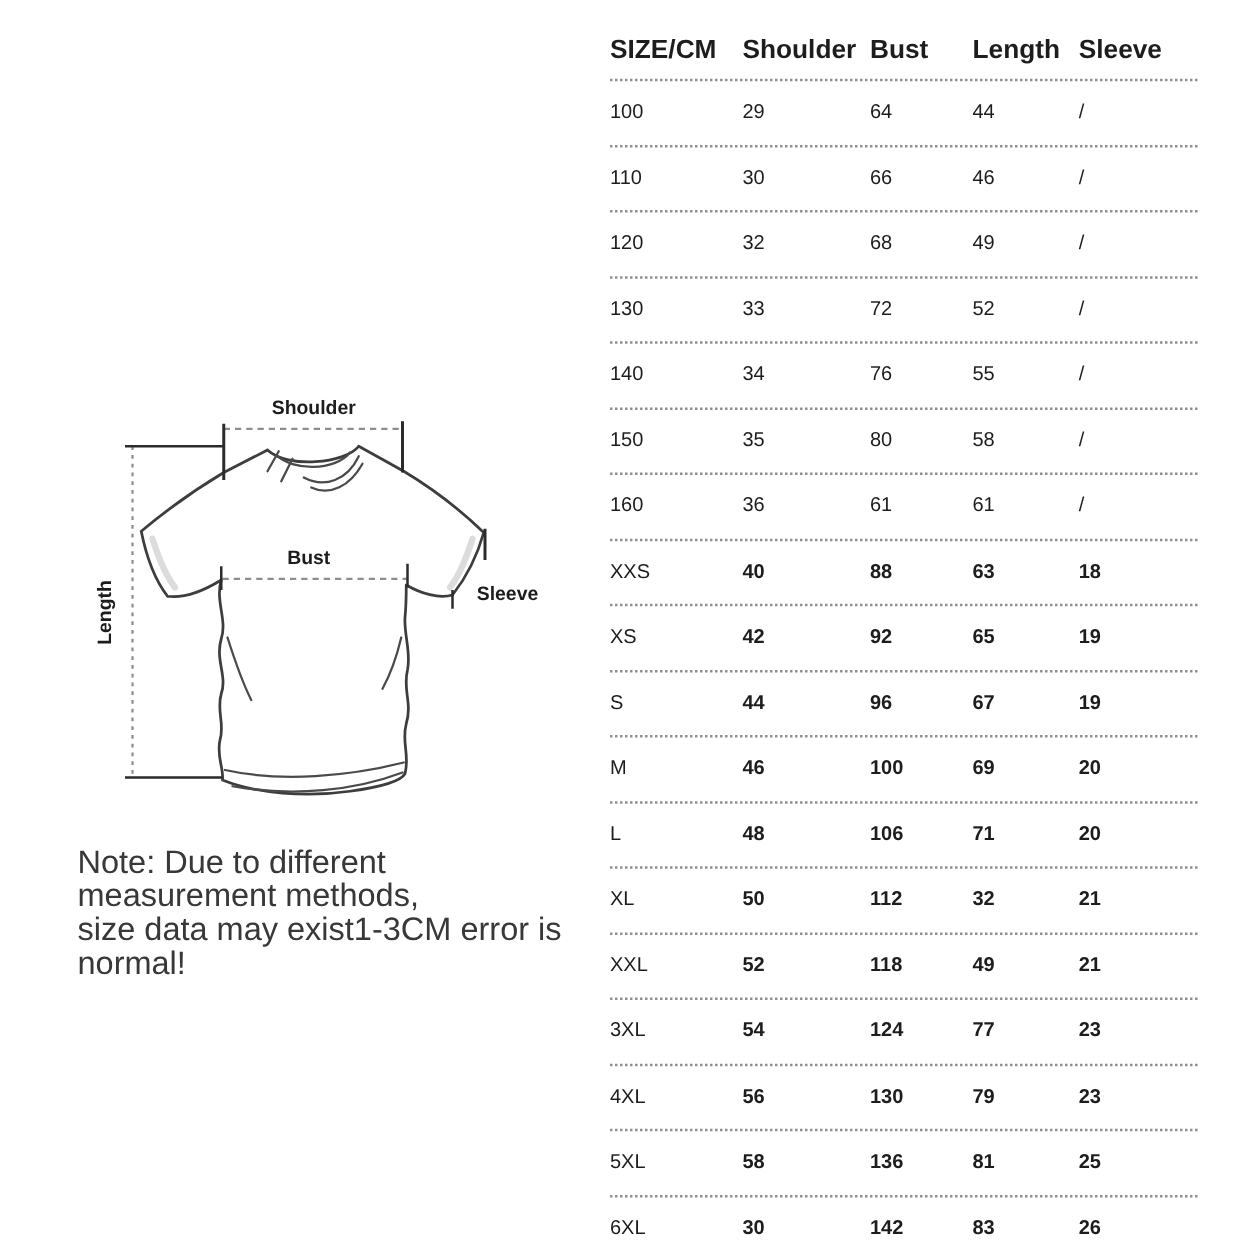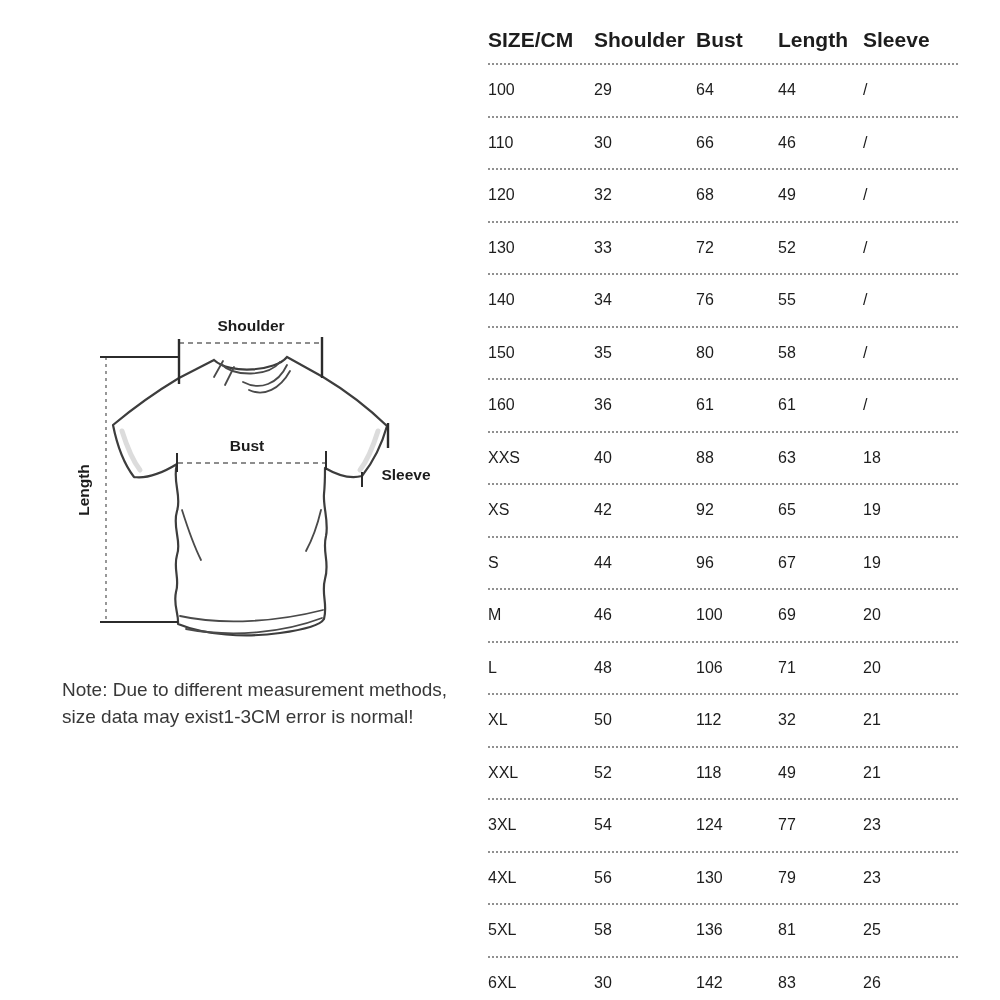--- a/index.html
+++ b/index.html
@@ -11,28 +11,28 @@
   .diagram{position:absolute;left:40px;top:298px;width:420px;height:360px;}
   .sketch{stroke:#3d3d3d;stroke-width:2.2;fill:none;stroke-linecap:round;stroke-linejoin:round;}
   .sketch-thin{stroke:#4a4a4a;stroke-width:1.8;fill:none;stroke-linecap:round;}
   .shade{stroke:#dcdcdc;stroke-width:5;fill:none;stroke-linecap:round;}
   .tick{stroke:#2b2b2b;stroke-width:2.4;fill:none;stroke-linecap:butt;}
   .tick-thin{stroke:#2b2b2b;stroke-width:2;fill:none;stroke-linecap:butt;}
   .dash{stroke:#8d8d8d;stroke-width:1.8;fill:none;stroke-dasharray:5 4;}
   .dash-v{stroke:#8d8d8d;stroke-width:1.8;fill:none;stroke-dasharray:3 4;}
   .dlabel{font-family:"Liberation Sans","DejaVu Sans",sans-serif;font-size:15.5px;font-weight:700;fill:#1c1c1c;}
   
-  .note{position:absolute;left:62px;top:676px;width:410px;font-size:19px;line-height:27px;color:#383838;font-weight:400;}
+  .note{position:absolute;left:62px;top:676px;width:410px;font-size:26px;line-height:27px;color:#383838;font-weight:400;}
   
   .size-table{position:absolute;left:488px;top:17px;width:470px;}
   .thead,.trow{display:grid;grid-template-columns:106px 102px 82px 85px 95px;align-items:center;text-align:left;}
   .thead{height:46px;font-size:21px;font-weight:600;border-bottom:2px dotted #909090;}
   .trow{height:50.5px;font-size:16px;border-bottom:2px dotted #909090;}
   .trow .cell{font-weight:400;}
-  .trow.b .cell.num{font-weight:400;}
+  .trow.b .cell.num{font-weight:700;}
   .cell{white-space:nowrap;}
 </style>
 </head>
 <body>
 
 <div class="canvas">
 
   <svg class="diagram" viewBox="0 0 420 360">
 
     <path class="shade" d="M82,133 C88,152 93,163 100,172"></path>

